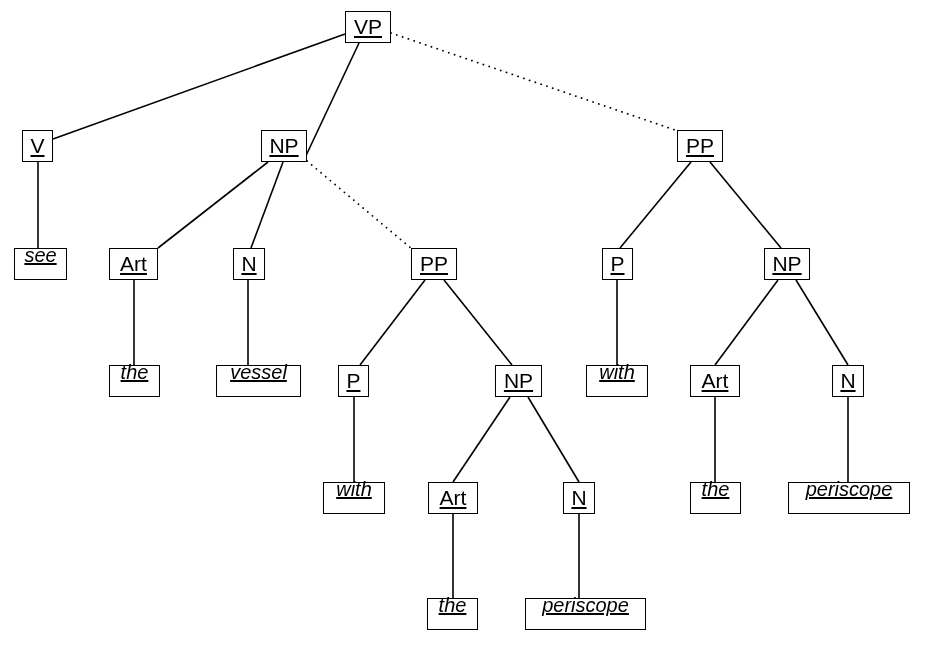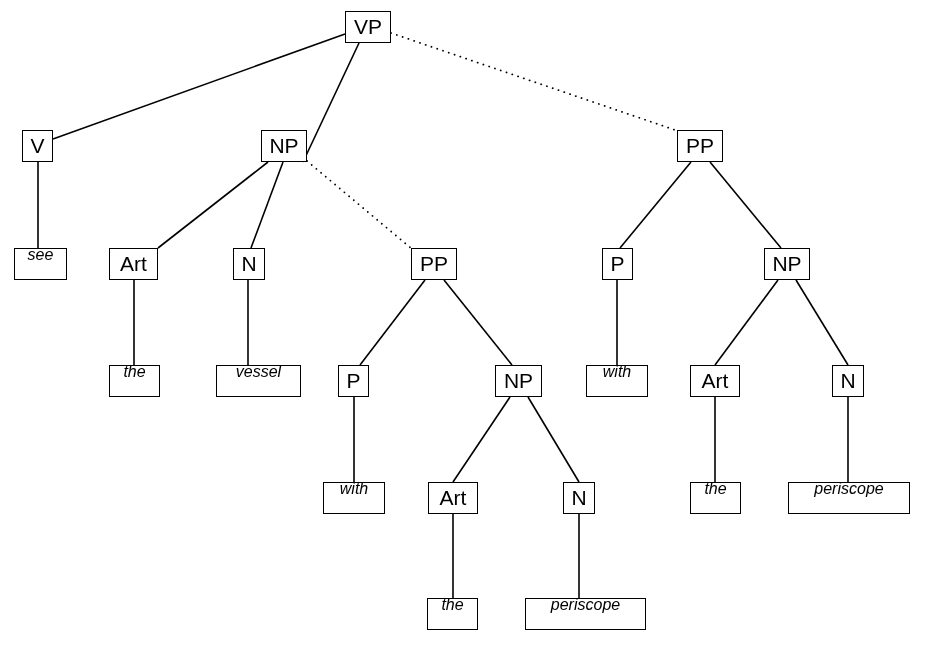--- a/index.html
+++ b/index.html
@@ -38,29 +38,30 @@
     position: absolute;
     box-sizing: border-box;
     border: 1.7px solid #000000;
     background: #ffffff;
     display: flex;
     align-items: center;
     justify-content: center;
     line-height: 1;
     color: #000000;
     white-space: nowrap;
+    text-decoration: underline;
   }
   .node-cat {
     font-size: 21px;
     font-family: "Liberation Sans", sans-serif;
     font-style: normal;
     padding-bottom: 2px;
   }
   .node-leaf {
-    font-size: 16px;
+    font-size: 20px;
     font-family: "Liberation Sans", sans-serif;
     font-style: italic;
     padding-bottom: 18px;
   }
 </style>
 </head>
 <body>
 
 <div id="canvas">
   <svg id="tree-svg" viewBox="0 0 927 646" xmlns="http://www.w3.org/2000/svg">

